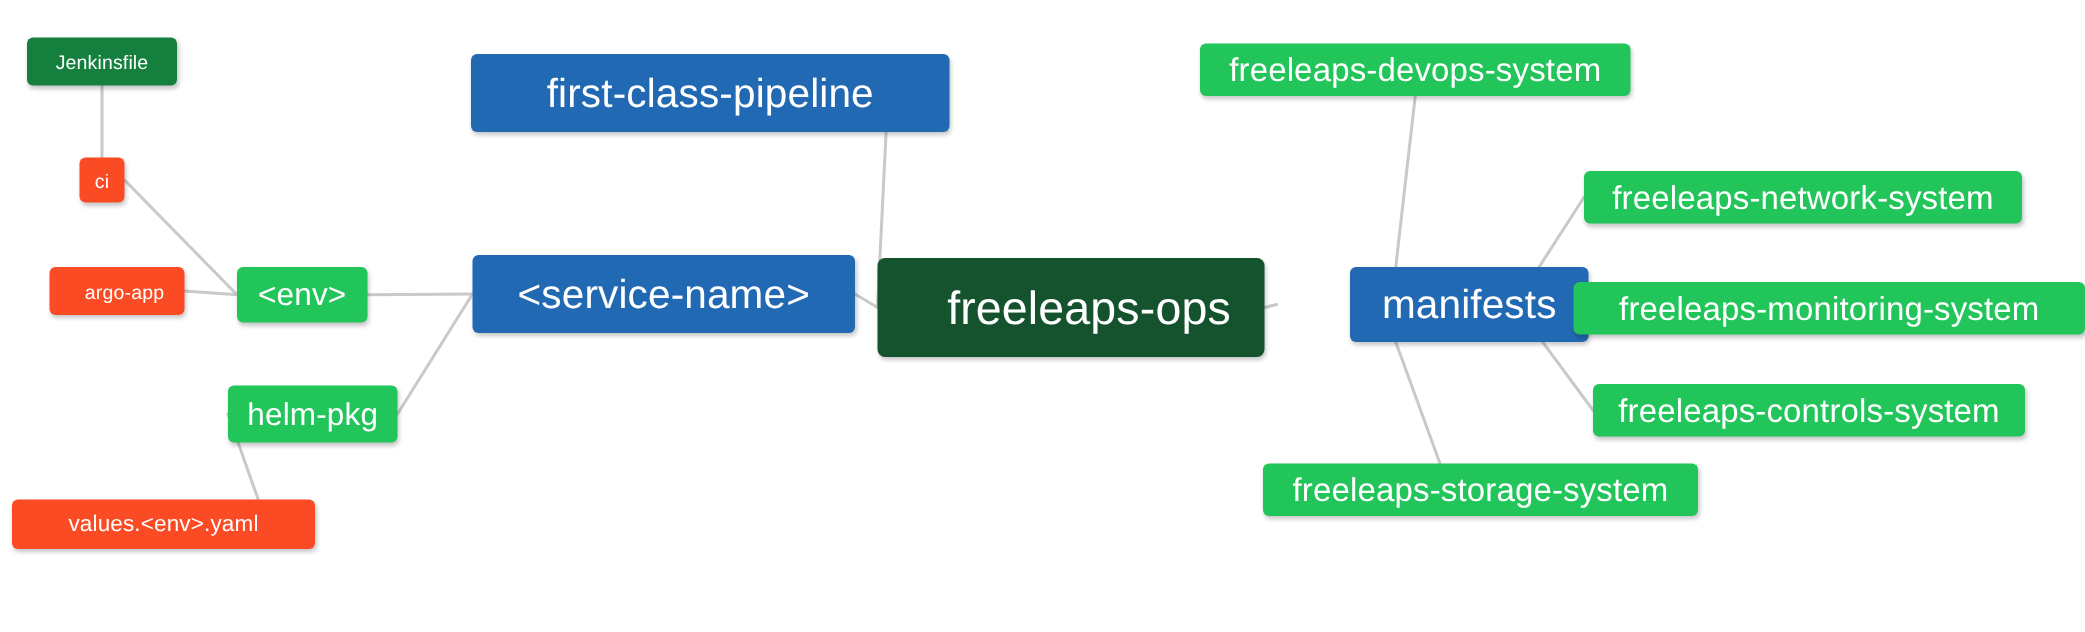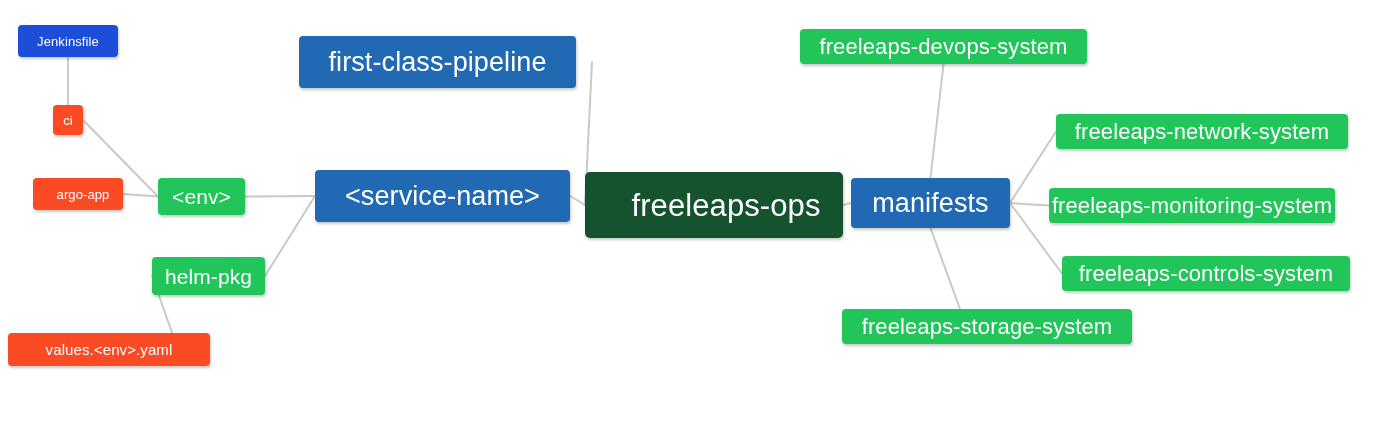--- a/index.html
+++ b/index.html
@@ -40,21 +40,21 @@
     letter-spacing: 0.1px;
   }
   .node-root {
     background: #14532d;
     font-size: 31px;
     border-radius: 5px;
     padding-left: 24px;
   }
   .node-blue   { background: #2269b3; }
   .node-green  { background: #22c55a; }
-  .node-orange { background: #1d4ed8; }
+  .node-orange { background: #15803d; }
   .node-red    { background: #fa4b25; }
 
   .sz-xl  { font-size: 31px; }
   .sz-lg  { font-size: 27px; }
   .sz-md  { font-size: 21px; }
   .sz-sm  { font-size: 22px; }
   .sz-xs  { font-size: 15px; }
   .sz-xxs { font-size: 13px; }
 </style>
 </head>
@@ -77,24 +77,24 @@
       <line x1="1010" y1="203" x2="1062" y2="273.5" stroke="#c9c9c9" stroke-width="2" stroke-linecap="round"></line>
       <line x1="930.5" y1="228" x2="960" y2="309" stroke="#c9c9c9" stroke-width="2" stroke-linecap="round"></line>
     </svg>
   <div id="node-layer">
       <div class="node node-root sz-xl" style="left: 585px; top: 172px; width: 258px; height: 66px;">
         <span>freeleaps-ops</span>
       </div>
       <div class="node node-blue sz-lg" style="left: 315px; top: 170px; width: 255px; height: 52px;">
         <span>&lt;service-name&gt;</span>
       </div>
-      <div class="node node-blue sz-lg" style="left: 299px; top: 36px; width: 277px; height: 52px;">
+      <div class="node node-blue sz-lg" style="left: 314px; top: 36px; width: 319px; height: 52px;">
         <span>first-class-pipeline</span>
       </div>
-      <div class="node node-blue sz-lg" style="left: 851px; top: 178px; width: 159px; height: 50px;">
+      <div class="node node-blue sz-lg" style="left: 900px; top: 178px; width: 159px; height: 50px;">
         <span>manifests</span>
       </div>
       <div class="node node-green sz-md" style="left: 158px; top: 178px; width: 87px; height: 37px;">
         <span>&lt;env&gt;</span>
       </div>
       <div class="node node-green sz-md" style="left: 152px; top: 257px; width: 113px; height: 38px;">
         <span>helm-pkg</span>
       </div>
       <div class="node node-orange sz-xxs" style="left: 18px; top: 25px; width: 100px; height: 32px;">
         <span>Jenkinsfile</span>
@@ -107,21 +107,21 @@
       </div>
       <div class="node node-red sz-xs" style="left: 8px; top: 333px; width: 202px; height: 33px;">
         <span>values.&lt;env&gt;.yaml</span>
       </div>
       <div class="node node-green sz-sm" style="left: 800px; top: 29px; width: 287px; height: 35px;">
         <span>freeleaps-devops-system</span>
       </div>
       <div class="node node-green sz-sm" style="left: 1056px; top: 114px; width: 292px; height: 35px;">
         <span>freeleaps-network-system</span>
       </div>
-      <div class="node node-green sz-sm" style="left: 1049px; top: 188px; width: 286px; height: 35px;">
+      <div class="node node-green sz-sm" style="left: 1049px; top: 188px; width: 341px; height: 35px;">
         <span>freeleaps-monitoring-system</span>
       </div>
       <div class="node node-green sz-sm" style="left: 1062px; top: 256px; width: 288px; height: 35px;">
         <span>freeleaps-controls-system</span>
       </div>
       <div class="node node-green sz-sm" style="left: 842px; top: 309px; width: 290px; height: 35px;">
         <span>freeleaps-storage-system</span>
       </div>
     </div>
 </div>

